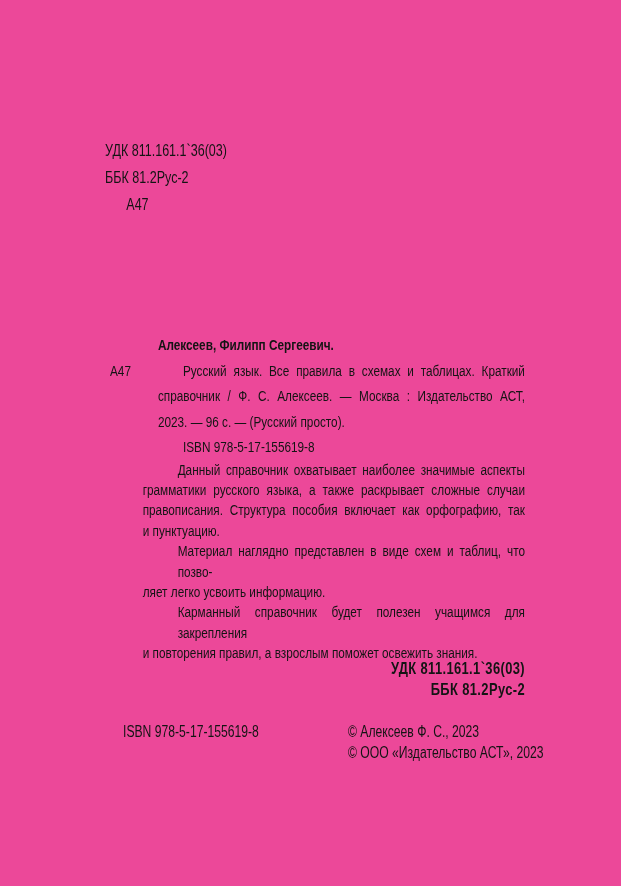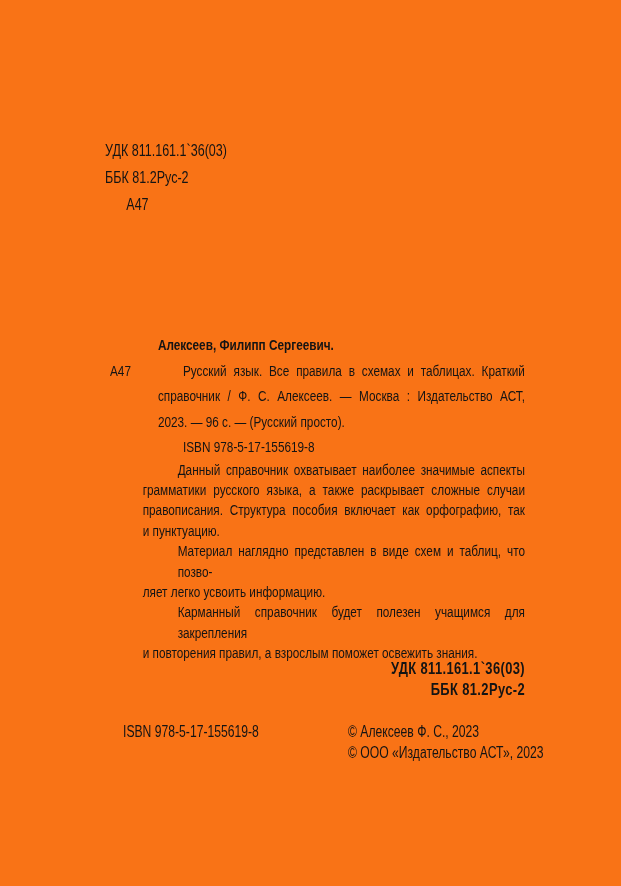--- a/index.html
+++ b/index.html
@@ -4,21 +4,21 @@
 <style>
   html, body {
     margin: 0;
     padding: 0;
     background: #ffffff;
   }
   .page {
     position: relative;
     width: 621px;
     height: 886px;
-    background: #f97316;
+    background: #ec4899;
     color: #141414;
     font-family: "Liberation Sans", sans-serif;
     overflow: hidden;
   }
   
   .scale-block {
     position: absolute;
     transform: scaleX(0.76);
     transform-origin: 0 0;
   }

